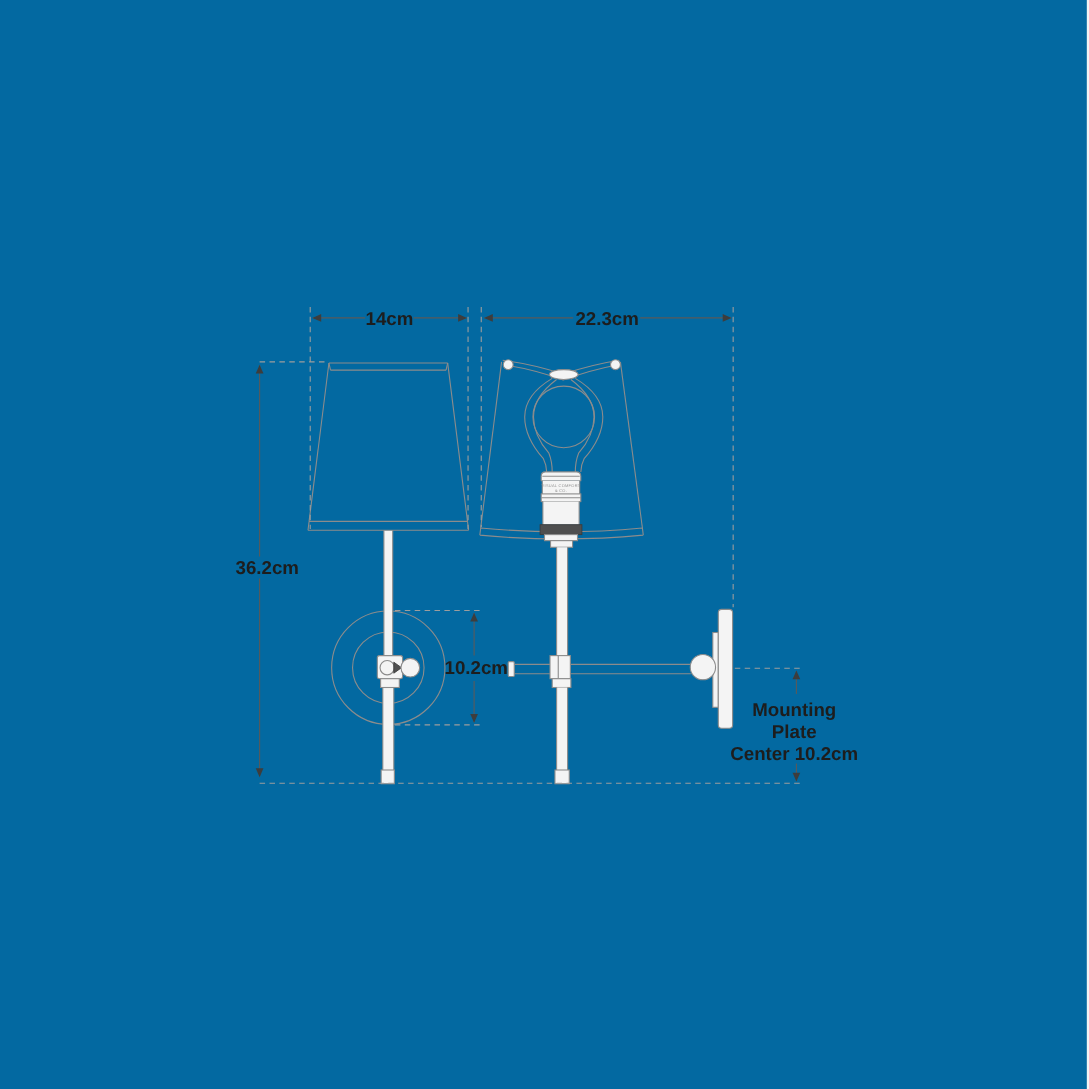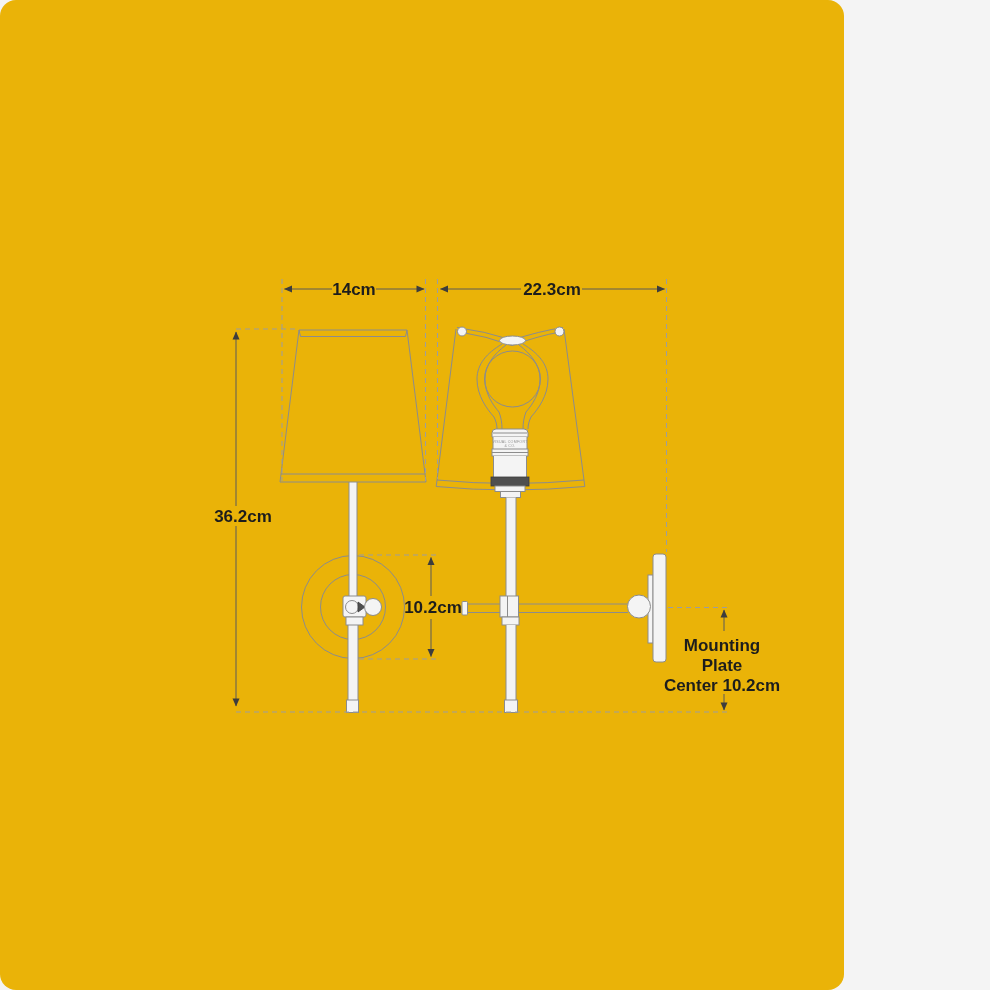--- a/index.html
+++ b/index.html
@@ -1,17 +1,17 @@
 <!DOCTYPE html>
 <html><head>
 <meta charset="utf-8">
 <style>
   html,body{margin:0;padding:0;background:#f4f4f4;}
-  .stage{position:relative;width:844px;height:990px;background:#eab308;overflow:hidden;
-         font-family:"Liberation Sans",sans-serif;border-radius:16px;}
+  .stage{position:relative;width:988px;height:990px;background:#0369a1;overflow:hidden;
+         font-family:"Liberation Sans",sans-serif;}
   svg{display:block;}
   .o   {fill:none;stroke:#8c8c8c;stroke-width:1;}
   .of  {fill:#f4f4f4;stroke:#8c8c8c;stroke-width:1;}
   .fbg {fill:#f4f4f4;stroke:none;}
   .dash{fill:none;stroke:#9d9d9d;stroke-width:1;stroke-dasharray:5 4;}
   .dim {fill:none;stroke:#5a5a5a;stroke-width:1;}
   .dark{fill:#4f4f4f;stroke:#3c3c3c;stroke-width:0.8;}
   text {font-family:"Liberation Sans",sans-serif;font-weight:600;font-size:17px;fill:#1d1d1d;}
   text.tiny{font-size:3.6px;font-weight:400;fill:#939393;letter-spacing:0.25px;}
 </style>

